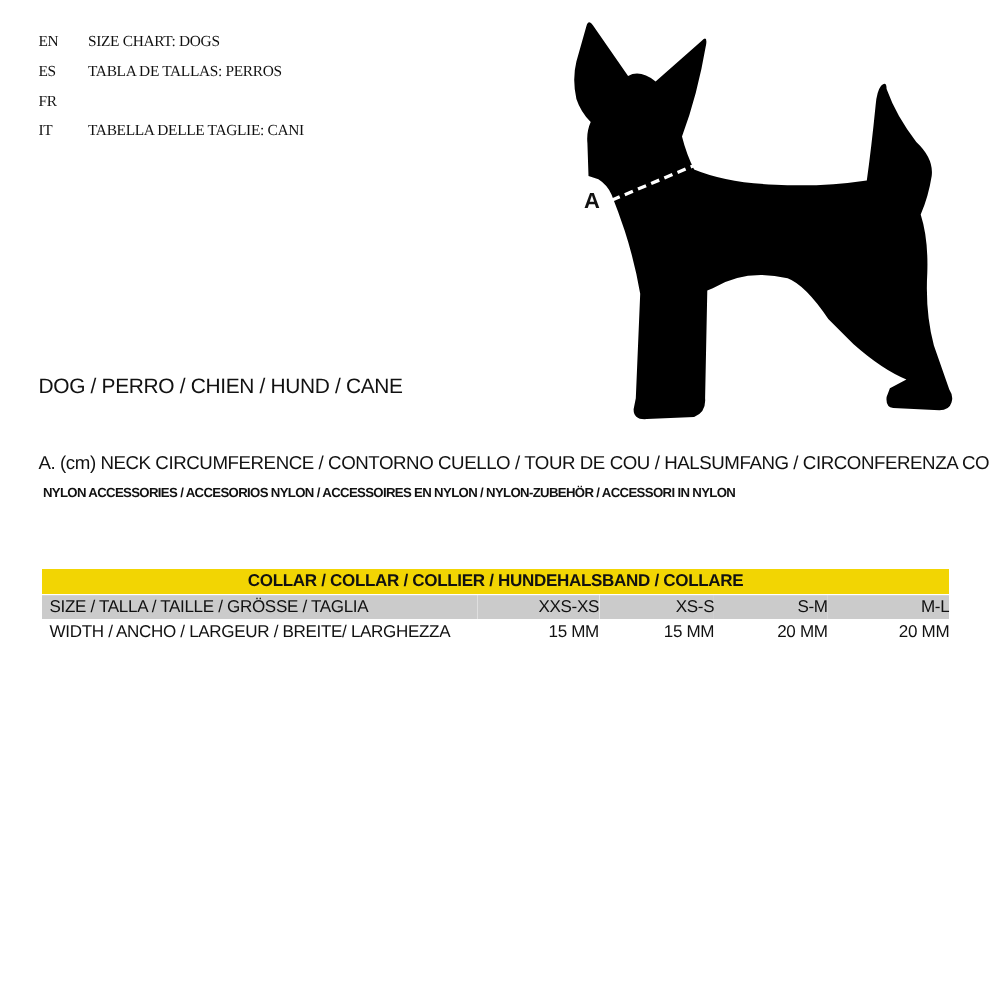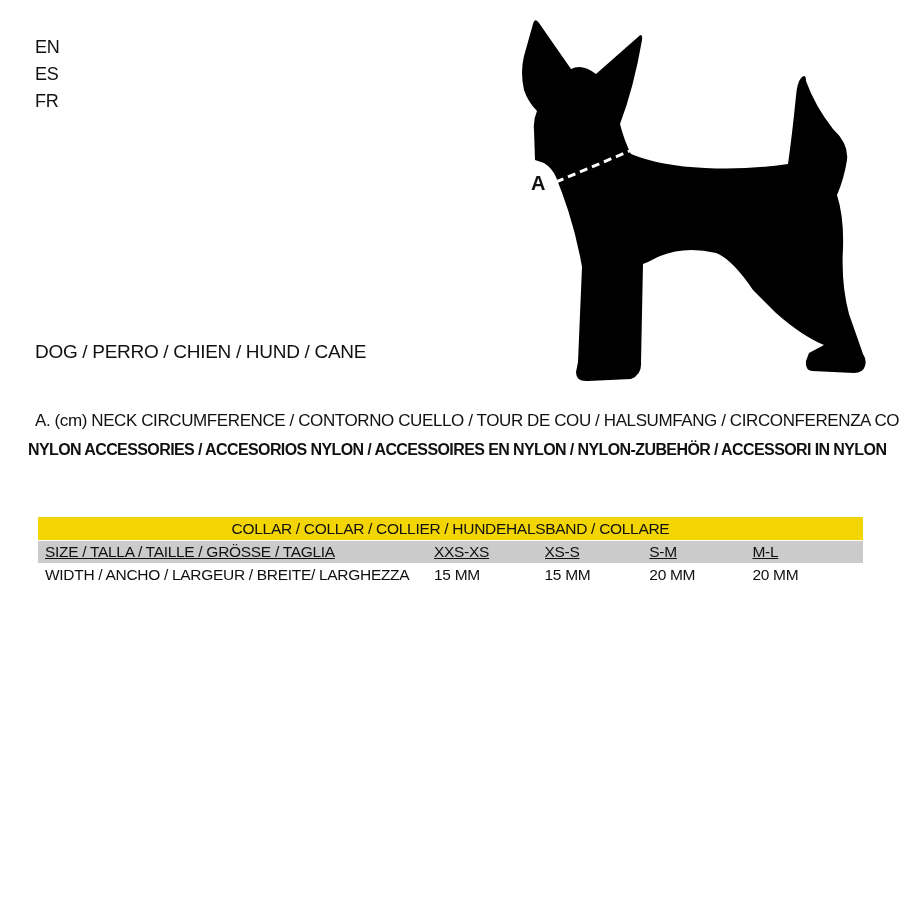--- a/index.html
+++ b/index.html
@@ -22,24 +22,25 @@
 
   
   .lang-block {
     position: absolute;
     left: 35px;
     top: 31px;
   }
   .lang-row {
     display: flex;
     height: 27px;
-    align-items: flex-end;
-    font-size: 18px;
-    letter-spacing: -0.3px;
-    white-space: nowrap;
+    align-items: flex-start;
+    font-size: 14px;
+    letter-spacing: -0.3px;
+    white-space: nowrap;
+    font-family: Liberation Serif, serif;
   }
   .lang-code {
     width: 45px;
     flex: 0 0 45px;
   }
 
   
   .dog-figure {
     position: absolute;
     left: 508px;
@@ -74,23 +75,23 @@
   .note-measure {
     position: absolute;
     left: 35px;
     top: 411px;
     font-size: 17px;
     letter-spacing: -0.4px;
     white-space: nowrap;
   }
   .note-material {
     position: absolute;
-    left: 28px;
+    left: 39px;
     top: 441px;
-    font-size: 16px;
+    font-size: 12px;
     font-weight: 700;
     letter-spacing: -0.6px;
     white-space: nowrap;
   }
 
   
   .size-table {
     position: absolute;
     left: 38px;
     top: 517px;
@@ -106,48 +107,54 @@
     height: 22px;
     vertical-align: middle;
     font-weight: 400;
     border-bottom: 1px solid #ffffff;
     white-space: nowrap;
     overflow: hidden;
   }
   .size-table .title-row th {
     height: 23px;
     background: var(--header-bg, #F2D503);
-    font-weight: 400;
+    font-weight: 700;
     text-align: center;
   }
   .size-table .row-label {
     text-align: left;
     padding-left: 7px;
   }
   .size-table td {
-    text-align: left;
-  }
-  .size-table tr.row-gray  { background: var(--row-gray-bg, #CBCBCB); text-decoration: underline; }
+    text-align: right;
+  }
+  .size-table tr.row-gray  { background: var(--row-gray-bg, #CBCBCB); }
   .size-table tr.row-white { background: #ffffff; margin-top: 38px; }
   .size-table tr.row-light { background: var(--row-light-bg, #EFEFEF); }
 </style>
 </head>
 <body style="background: rgb(255, 255, 255);">
 
 <div class="page">
 
   <section class="lang-block">
     <div class="lang-row">
       <span class="lang-code">EN</span>
+      <span class="lang-title">SIZE CHART: DOGS</span>
     </div>
     <div class="lang-row">
       <span class="lang-code">ES</span>
+      <span class="lang-title">TABLA DE TALLAS: PERROS</span>
     </div>
     <div class="lang-row">
       <span class="lang-code">FR</span>
+    </div>
+    <div class="lang-row">
+      <span class="lang-code">IT</span>
+      <span class="lang-title">TABELLA DELLE TAGLIE: CANI</span>
     </div>
   </section>
 
   <figure class="dog-figure">
     <svg viewBox="0 0 370 375" aria-hidden="true">
       <path fill="#000000" d="
         M27,148
         L26,118
         Q25,108 29,99
         Q20,90 16,78

